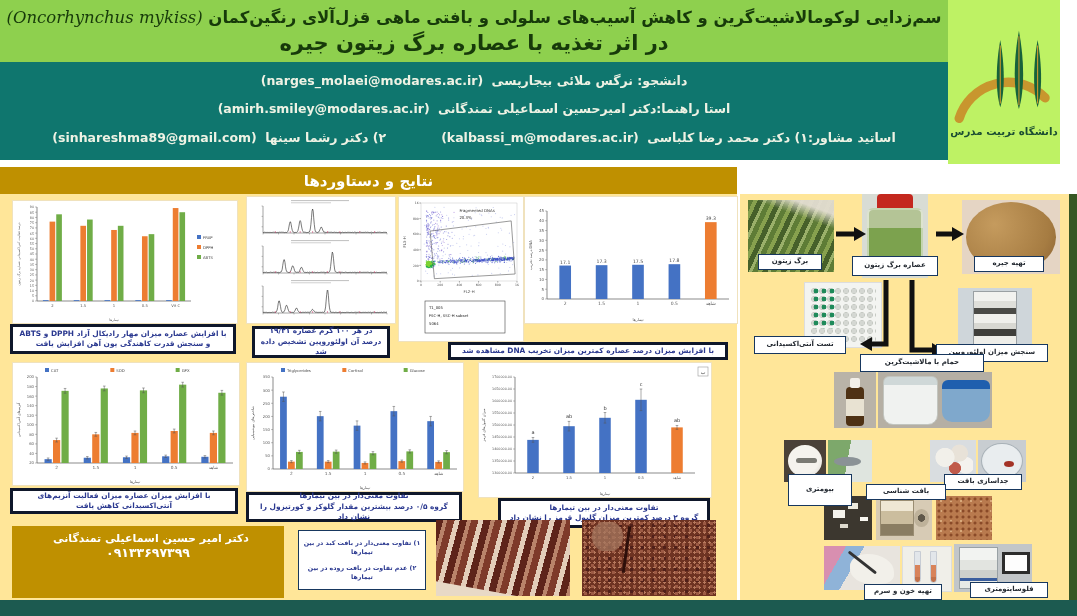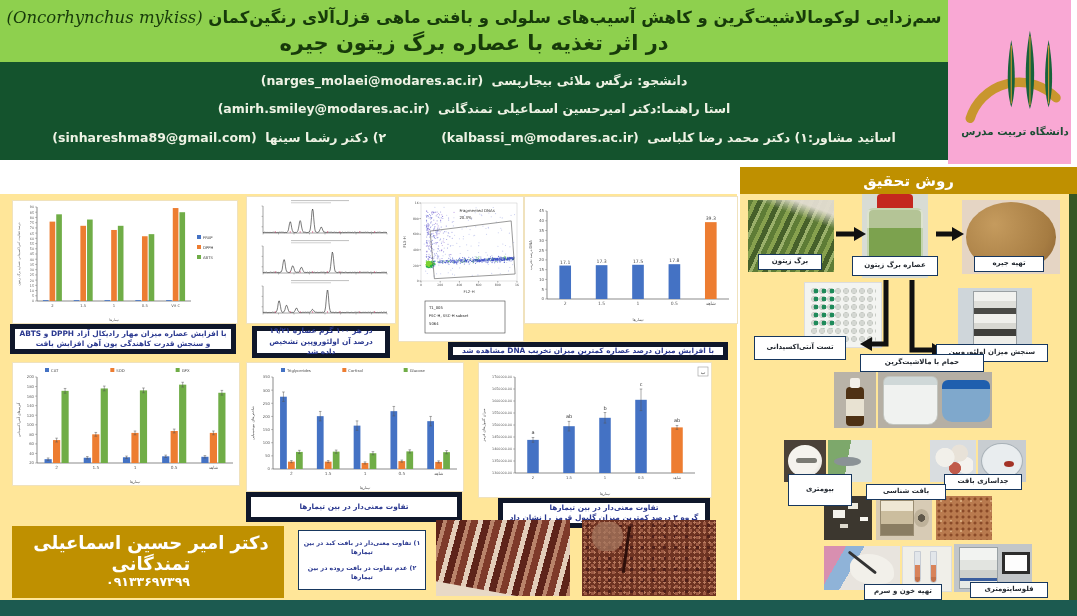--- a/index.html
+++ b/index.html
@@ -6,45 +6,45 @@
   .poster{position:relative;width:1077px;height:616px;background:#fff;overflow:hidden;
     font-family:"DejaVu Sans",sans-serif;}
   .abs{position:absolute;}
   
   .title-band{left:0;top:0;width:948px;height:62px;background:#8ed04e;color:#173a0a;
     display:flex;flex-direction:column;justify-content:center;align-items:center;direction:rtl;}
   .title-band .t1{font-size:16.5px;font-weight:800;line-height:1.5;}
   .title-band .t2{font-size:21px;font-weight:800;line-height:1.2;}
   .latin{direction:ltr;unicode-bidi:isolate;display:inline-block;font-style:italic;
     font-family:"DejaVu Serif",serif;font-weight:400;}
-  .info-band{left:0;top:62px;width:948px;height:98px;background:#14532d;color:#eef2e4;
+  .info-band{left:0;top:62px;width:948px;height:98px;background:#0f766e;color:#eef2e4;
     display:flex;flex-direction:column;justify-content:space-around;align-items:center;
     direction:rtl;font-size:12.5px;font-weight:700;padding:4px 0 8px 0;box-sizing:border-box;}
   .info-row{display:flex;direction:rtl;gap:55px;}
   .email{direction:ltr;unicode-bidi:isolate;display:inline-block;margin-right:4px;}
-  .logo-area{left:948px;top:0;width:112px;height:164px;background:#f9a8d4;display:flex;
-    align-items:center;justify-content:center;padding-left:11px;}
+  .logo-area{left:948px;top:0;width:112px;height:164px;background:#bef264;display:flex;
+    align-items:center;justify-content:center;}
   
   .gold-h{background:#bf9000;color:#fff;font-weight:800;font-size:15px;display:flex;
     align-items:center;justify-content:center;direction:rtl;}
   .panel{background:#ffe699;}
   .card{position:absolute;background:#fff;border:1px solid #f0e2bd;}
-  .cap{position:absolute;background:#fff;border:5px solid #0f172a;color:#2b3990;
+  .cap{position:absolute;background:#fff;border:3px solid #0f172a;color:#2b3990;
     font-size:7.4px;font-weight:700;display:flex;flex-direction:column;align-items:center;
     justify-content:center;text-align:center;direction:rtl;line-height:1.4;padding:1px 4px;
     box-sizing:border-box;}
   .ml{position:absolute;background:#fff;border:1px solid #17375e;color:#20262e;font-size:7px;
     font-weight:600;display:flex;align-items:center;justify-content:center;text-align:center;
     direction:rtl;z-index:3;line-height:1.05;padding:1px 2px;box-sizing:border-box;}
   .photo{position:absolute;z-index:1;}
   
   .contact{background:#bf9000;color:#fff;font-weight:800;display:flex;flex-direction:column;
     justify-content:space-around;align-items:center;text-align:center;direction:rtl;
     padding:6px 4px;box-sizing:border-box;}
-  .contact .c1{font-size:18px;margin-left:6px;} .contact .c2{font-size:12.5px;letter-spacing:1px;}
+  .contact .c1{font-size:11px;margin-left:6px;} .contact .c2{font-size:12.5px;letter-spacing:1px;}
   .contact .c3{font-size:13.5px;direction:ltr;margin-top:40px;}
   .find{position:absolute;background:#fff;border:1px solid #17375e;color:#2b3990;font-size:6.3px;
     font-weight:700;direction:rtl;text-align:center;display:flex;flex-direction:column;
     justify-content:space-around;padding:4px 3px;box-sizing:border-box;line-height:1.35;}
   .strip{background:#1c5a50;}
   .vstrip{background:#375623;}
   
   .ph-leaves{background:linear-gradient(200deg,rgba(228,222,210,.95) 0 14%,rgba(228,222,210,0) 28%),
     repeating-linear-gradient(115deg,#5e7c36 0 5px,#87a14e 5px 9px,#46602a 9px 14px,#9ab06a 14px 17px);}
   .ph-jar{background:#d8dcd4;}
@@ -177,21 +177,21 @@
       <path d="M56,34 C51,62 51,90 56,106 C61,90 61,62 56,34 Z" fill="#17623b"></path>
       <path d="M76,24 C70,56 70,88 76,108 C82,88 82,56 76,24 Z" fill="#17623b"></path>
       <path d="M96,34 C91,62 91,90 96,106 C101,90 101,62 96,34 Z" fill="#17623b"></path>
       <line x1="56" y1="40" x2="56" y2="102" stroke="#c8962e" stroke-width="1.2"></line>
       <line x1="76" y1="30" x2="76" y2="104" stroke="#c8962e" stroke-width="1.2"></line>
       <line x1="96" y1="40" x2="96" y2="102" stroke="#c8962e" stroke-width="1.2"></line>
       <text x="60" y="136" text-anchor="middle" font-size="11" font-weight="bold" fill="#1b4d33" direction="rtl">دانشگاه تربیت مدرس</text>
     </svg>
   </div>
 
-  <div class="abs gold-h" style="left:740px;top:167px;width:337px;height:27px">روش تحقیق</div>
+  <div class="abs gold-h" style="left:0;top:167px;width:737px;height:27px">نتایج و دستاوردها</div>
 
   <div class="abs panel" style="left:0;top:194px;width:737px;height:406px">
 
     <div class="card" style="left:12px;top:6px;width:224px;height:122px">
       <svg id="ch-antiox" width="224" height="122" viewBox="0 0 224 122">
           <line x1="22" y1="100" x2="24" y2="100" stroke="#7f7f7f" stroke-width="0.5"></line>
           <text x="21" y="101.4" font-size="3.3" fill="#595959" text-anchor="end">0</text>
           <line x1="22" y1="94.77777777777777" x2="24" y2="94.77777777777777" stroke="#7f7f7f" stroke-width="0.5"></line>
           <text x="21" y="96.17777777777778" font-size="3.3" fill="#595959" text-anchor="end">5</text>
           <line x1="22" y1="89.55555555555556" x2="24" y2="89.55555555555556" stroke="#7f7f7f" stroke-width="0.5"></line>
@@ -1891,22 +1891,24 @@
           <line x1="196.7" y1="62.480000000000004" x2="199.3" y2="62.480000000000004" stroke="#555" stroke-width="0.5"></line>
           <line x1="196.7" y1="66.32" x2="199.3" y2="66.32" stroke="#555" stroke-width="0.5"></line>
           <text x="198" y="59.480000000000004" font-size="5" fill="#333" text-anchor="middle">ab</text>
           <text x="126" y="131.5" font-size="3.8" fill="#595959" text-anchor="middle">تیمارها</text>
           <text x="0" y="0" font-size="3.5999999999999996" fill="#595959" text-anchor="middle" transform="translate(6,62) rotate(-90)">میزان گلبول‌های قرمز</text>
           <rect x="219" y="4" width="10" height="9" fill="#fff" stroke="#999" stroke-width="0.6"></rect>
           <text x="224" y="10.5" font-size="5" fill="#333" text-anchor="middle">ب</text>
         </svg>
     </div>
 
+    <div class="cap" style="left:10px;top:294px;width:228px;height:26px">با افزایش میزان عصاره میزان فعالیت آنزیم‌های آنتی‌اکسیدانی کاهش یافت</div>
     <div class="cap" style="left:246px;top:298px;width:216px;height:30px">
       <span>تفاوت معنی‌دار در بین تیمارها</span>
+      <span>گروه ۰/۵ درصد بیشترین مقدار گلوکز و کورتیزول را نشان داد</span>
     </div>
     <div class="cap" style="left:498px;top:304px;width:212px;height:30px">
       <span>تفاوت معنی‌دار در بین تیمارها</span>
       <span>گروه ۲ درصد کمترین میزان گلبول قرمز را نشان داد</span>
     </div>
 
     <div class="abs contact" style="left:12px;top:332px;width:272px;height:72px">
       <div class="c1">دکتر امیر حسین اسماعیلی تمندگانی</div>
       <div class="c2">۰۹۱۳۳۶۹۷۳۹۹</div>
       <div class="c3">amirh.smiley@modares.ac.ir</div>
@@ -1936,21 +1938,21 @@
 
     <div class="photo ph-leaves" style="left:8px;top:6px;width:86px;height:72px"></div>
     <div class="photo ph-jar" style="left:122px;top:0;width:66px;height:84px"></div>
     <div class="photo ph-pellets" style="left:222px;top:6px;width:98px;height:74px"></div>
     <div class="ml" style="left:18px;top:60px;width:64px;height:16px">برگ زیتون</div>
     <div class="ml" style="left:112px;top:62px;width:86px;height:20px">عصاره برگ زیتون</div>
     <div class="ml" style="left:234px;top:62px;width:70px;height:16px">تهیه جیره</div>
 
     <div class="photo ph-plate" style="left:64px;top:88px;width:76px;height:64px"></div>
     <div class="photo ph-hplc" style="left:218px;top:94px;width:74px;height:66px"></div>
-    <div class="ml" style="left:14px;top:142px;width:92px;height:24px">تست آنتی‌اکسیدانی</div>
+    <div class="ml" style="left:14px;top:142px;width:92px;height:18px">تست آنتی‌اکسیدانی</div>
     <div class="ml" style="left:196px;top:150px;width:112px;height:18px">سنجش میزان اولئوروپین</div>
 
     <div class="ml" style="left:120px;top:160px;width:124px;height:18px">حمام با مالاشیت‌گرین</div>
     <div class="photo ph-bottle" style="left:94px;top:178px;width:42px;height:56px"></div>
     <div class="photo ph-buckets" style="left:138px;top:178px;width:114px;height:56px"></div>
 
     <div class="photo ph-mortar" style="left:44px;top:246px;width:42px;height:42px"></div>
     <div class="photo ph-fish" style="left:88px;top:246px;width:44px;height:42px"></div>
     <div class="ml" style="left:48px;top:280px;width:64px;height:32px">بیومتری</div>
     <div class="photo ph-tissue" style="left:190px;top:246px;width:46px;height:42px"></div>

